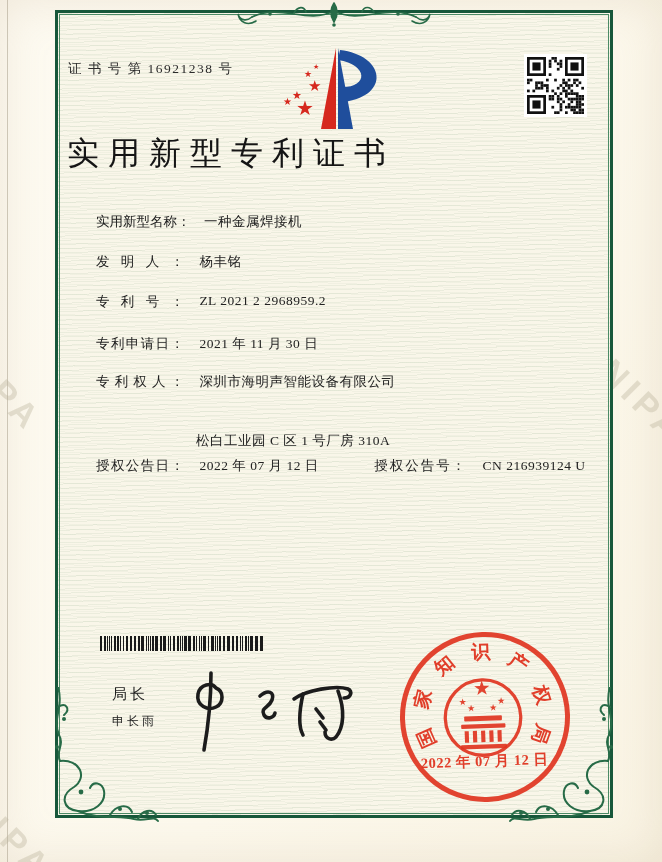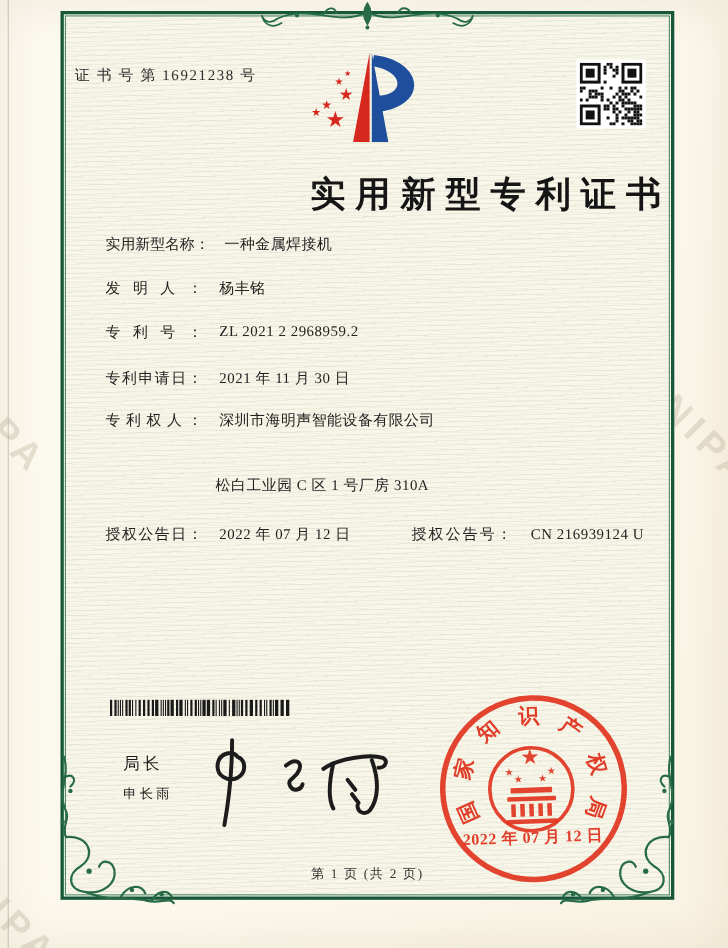--- a/index.html
+++ b/index.html
@@ -42,22 +42,22 @@
   .ornament{position:absolute;pointer-events:none;}
   
   .cert-no{
     position:absolute;left:10px;top:47px;
     font-size:13.5px;letter-spacing:1.5px;color:#2b2b2b;
   }
   .qr{position:absolute;left:466px;top:41px;width:63px;height:63px;background:#fff;padding:3px;box-sizing:border-box;}
   .qr svg{display:block;width:100%;height:100%;}
   .logo{position:absolute;left:222px;top:30px;width:112px;height:88px;}
   .title{
-    position:absolute;left:0;top:142px;width:100%;
-    text-align:right;font-size:32px;font-weight:bold;
+    position:absolute;left:0;top:119px;width:100%;
+    text-align:left;font-size:32px;font-weight:normal;
     letter-spacing:9px;color:#151515;text-indent:9px;
   }
   
   .row{position:absolute;left:38px;font-size:13.5px;color:#222;white-space:nowrap;}
   .flabel{
     display:inline-block;width:88px;vertical-align:top;
     text-align:justify;text-align-last:justify;text-justify:inter-character;
   }
   .fvalue{display:inline-block;margin-left:12px;letter-spacing:.5px;}
   .addr2{position:absolute;left:138px;font-size:13.5px;color:#222;letter-spacing:.5px;}
@@ -320,21 +320,21 @@
       </div>
       <div class="row" style="top:322px;">
         <span class="flabel">专利申请日：</span>
         <span class="fvalue">2021 年 11 月 30 日</span>
       </div>
       <div class="row" style="top:360px;">
         <span class="flabel">专利权人：</span>
         <span class="fvalue">深圳市海明声智能设备有限公司</span>
       </div>
       <div class="addr2" style="top:419px;">松白工业园 C 区 1 号厂房 310A</div>
-      <div class="row" style="top:464px;">
+      <div class="row" style="top:444px;">
         <span class="flabel">授权公告日：</span>
         <span class="fvalue">2022 年 07 月 12 日</span>
         <span class="grant-no-label">授权公告号：</span>
         <span class="fvalue">CN 216939124 U</span>
       </div>
 
 
       <div class="barcode">
           <svg viewBox="0 0 164 15" preserveAspectRatio="none">
             <rect x="0" y="0" width="2" height="15" fill="#1a1a1a"></rect>
@@ -430,18 +430,17 @@
             <rect x="37" y="76" width="5" height="14"></rect>
             <rect x="47" y="76" width="5" height="14"></rect>
             <rect x="57" y="76" width="5" height="14"></rect>
             <rect x="67" y="76" width="5" height="14"></rect>
             <rect x="22" y="93" width="56" height="5" rx="1"></rect>
           </g>
         </svg>
         <div class="seal-date">2022 年 07 月 12 日</div>
       </div>
 
-      <div class="page-info">第 1 页 (共 2 页)</div>
     </div>
   </div>
 
   <div class="cont-note">其他事项参见续页</div>
 </div>
 
 </body></html>

